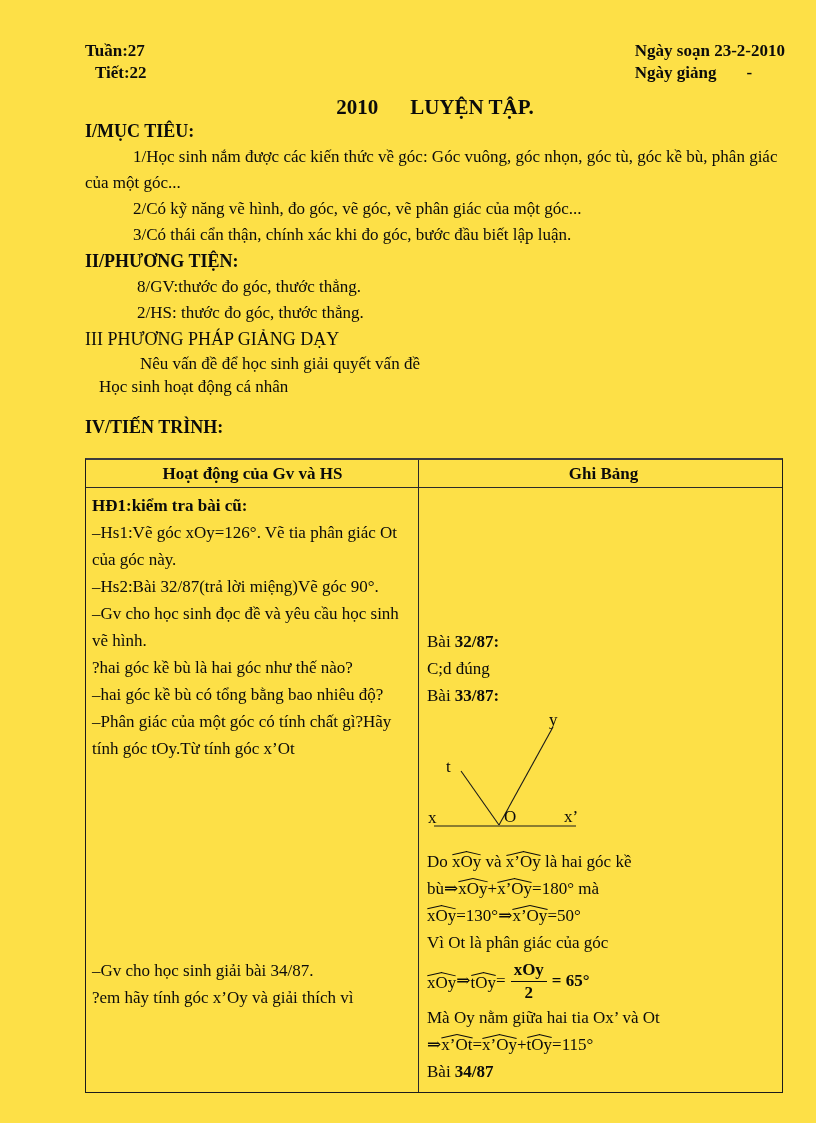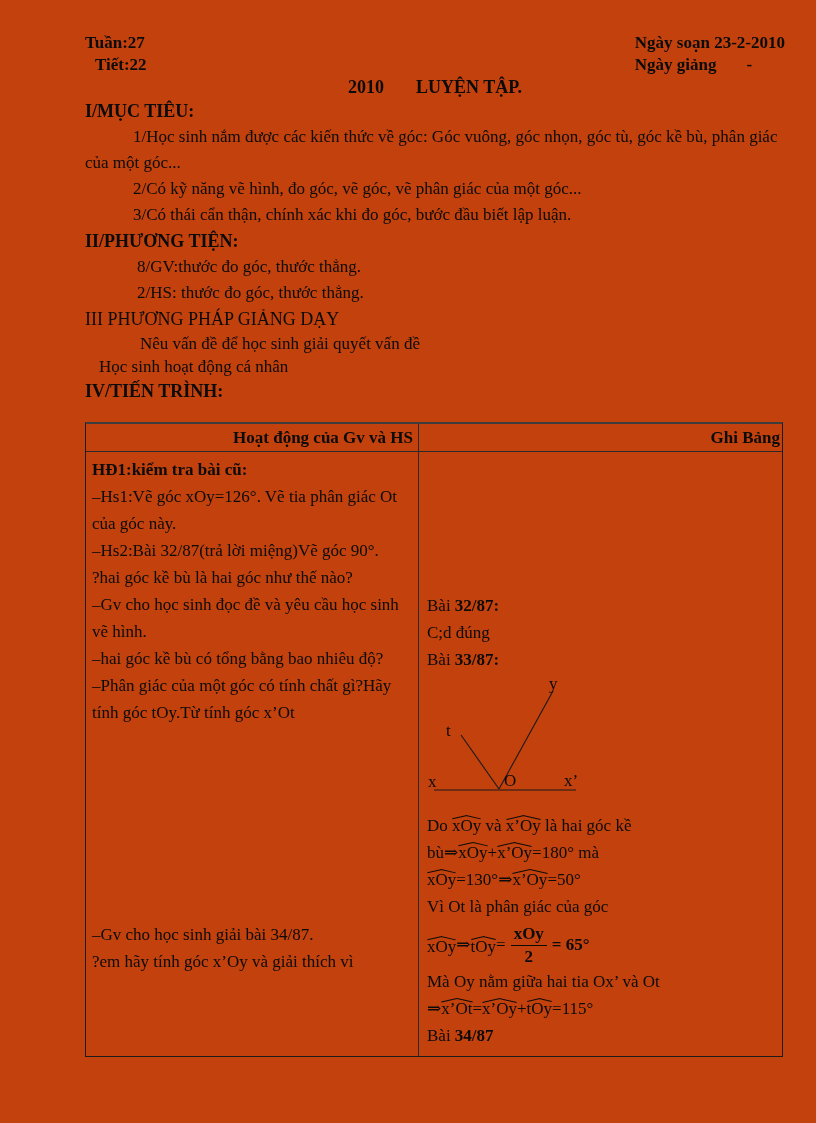--- a/index.html
+++ b/index.html
@@ -1,36 +1,36 @@
 <!DOCTYPE html>
 <html><head>
 <meta charset="utf-8">
 <style>
   html,body{margin:0;padding:0;background:#e8e8e8;}
   .page{
-    width:816px;height:1123px;margin:0 auto;background:#c2410c;
+    width:816px;height:1123px;margin:0 auto;background:#fde047;
     font-family:"Liberation Serif","DejaVu Serif",serif;color:#0b0b0b;
     font-size:17px;position:relative;overflow:hidden;box-sizing:border-box;
-    padding:32px 31px 0 85px;
+    padding:40px 31px 0 85px;
   }
   .b{font-weight:bold;}
-  .c{text-align:right;}
+  .c{text-align:center;}
   .top-row{display:flex;justify-content:space-between;line-height:22px;}
   .top-left .ind10{padding-left:10px;}
   .top-right{}
   .ngay-giang .dash{display:inline-block;margin-left:30px;margin-right:8px;}
-  .doc-title{text-align:center;margin-top:0;line-height:22px;font-size:18px;}
+  .doc-title{text-align:center;margin-top:12px;line-height:22px;font-size:21px;}
   .doc-title .gap{margin-left:32px;}
   .section{margin:0;}
   .sec-title{line-height:26px;font-size:18px;}
   .section p{margin:0;line-height:26px;text-indent:48px;}
   .section p.tab{text-indent:52px;}
   .section p.small-ind{text-indent:8px;line-height:23px;margin-left:47px;}
   .section p.small-ind2{text-indent:14px;line-height:23px;}
-  .sec-iv{margin-top:0;}
+  .sec-iv{margin-top:16px;}
 
   .lesson-table{
     margin-top:18px;width:698px;box-sizing:border-box;
     border:1px solid #1c1c1c;border-top:2px solid #3d3d3d;
   }
   .t-row{display:flex;}
   .t-head .t-cell-l,.t-head .t-cell-r{
     height:28px;line-height:27px;border-bottom:1px solid #2a2a2a;
   }
   .t-cell-l{width:333px;box-sizing:border-box;border-right:1px solid #2a2a2a;padding:0 5px 0 6px;}
@@ -98,22 +98,22 @@
     <div class="t-row t-head">
       <div class="t-cell-l b c">Hoạt động của Gv và HS</div>
       <div class="t-cell-r b c">Ghi Bảng</div>
     </div>
     <div class="t-row t-body">
 
       <div class="t-cell-l">
         <div class="line b">HĐ1:kiểm tra bài cũ:</div>
         <div class="line">–Hs1:Vẽ góc xOy=126°. Vẽ tia phân giác Ot của góc này.</div>
         <div class="line">–Hs2:Bài 32/87(trả lời miệng)Vẽ góc 90°.</div>
+        <div class="line">–Gv cho học sinh đọc đề và yêu cầu học sinh vẽ hình.</div>
         <div class="line">?hai góc kề bù là hai góc như thế nào?</div>
-        <div class="line">–Gv cho học sinh đọc đề và yêu cầu học sinh vẽ hình.</div>
         <div class="line">–hai góc kề bù có tổng bằng bao nhiêu độ?</div>
         <div class="line">–Phân giác của một góc có tính chất gì?Hãy tính góc tOy.Từ tính góc x’Ot</div>
         <div class="spacer-left"></div>
         <div class="line">–Gv cho học sinh giải bài 34/87.</div>
         <div class="line">?em hãy tính góc x’Oy và giải thích vì</div>
       </div>
 
       <div class="t-cell-r">
         <div class="spacer-right"></div>
         <div class="line"><span>Bài </span><span class="b">32/87:</span></div>

